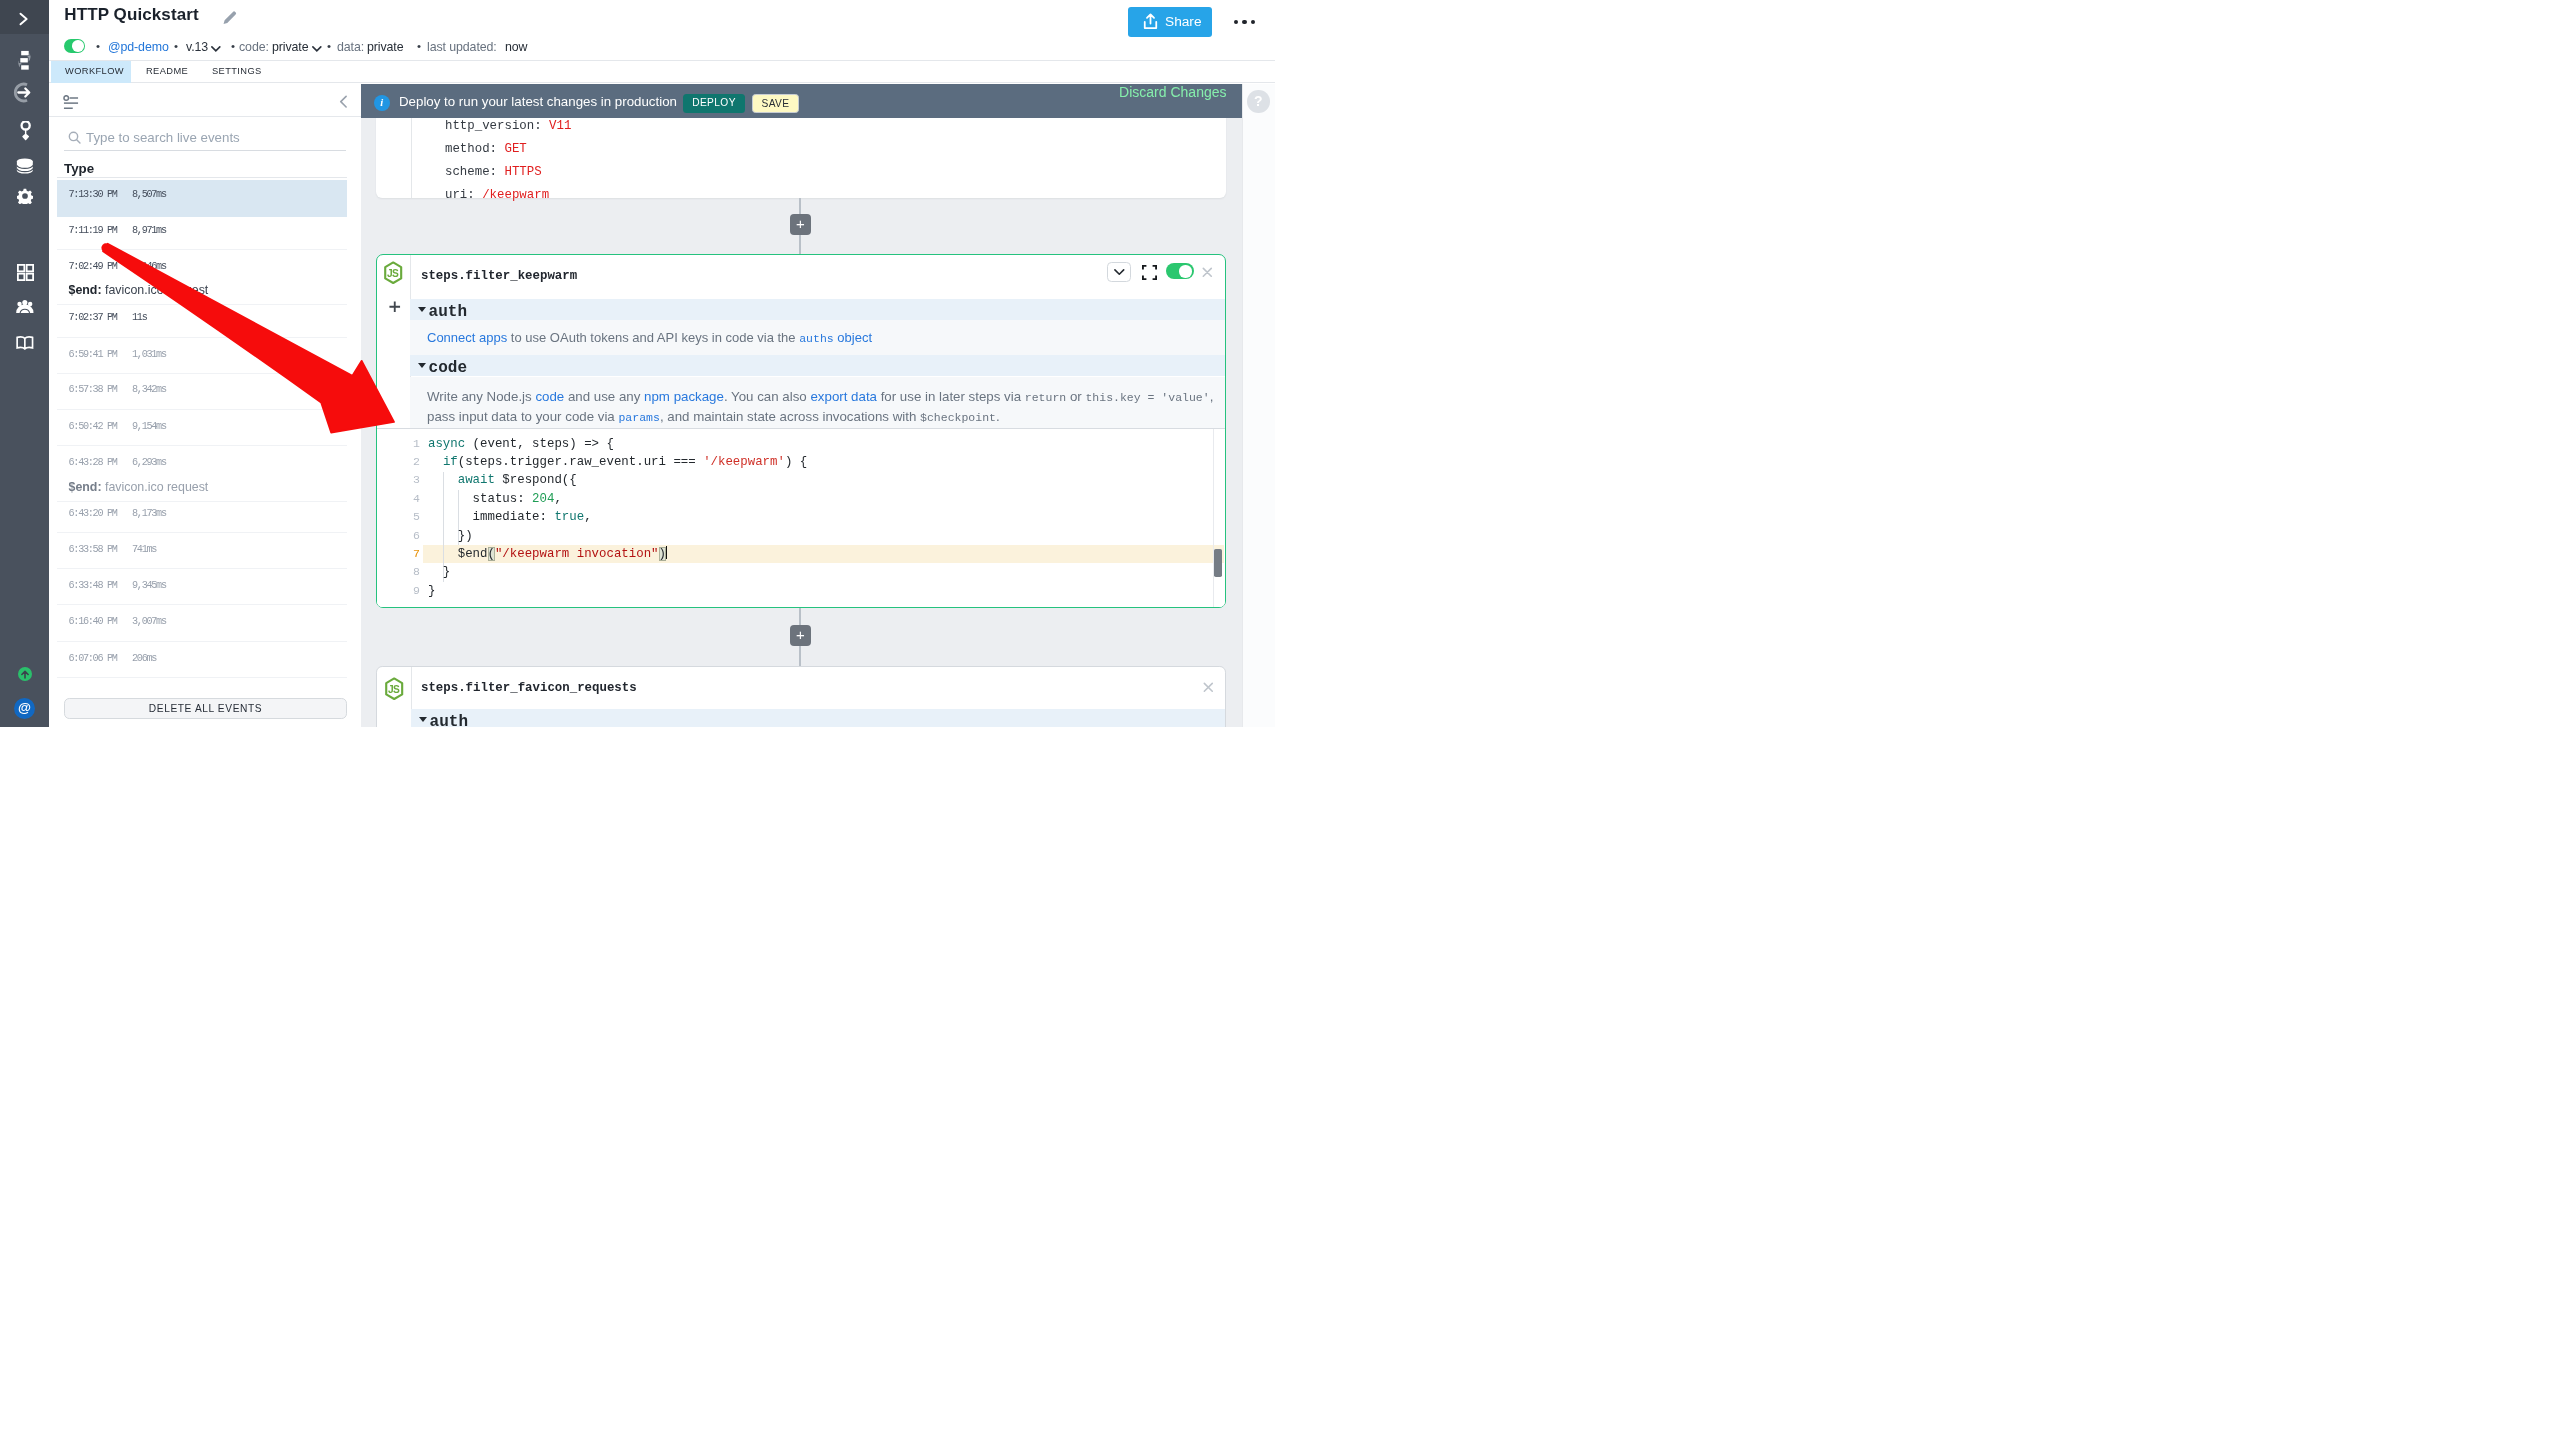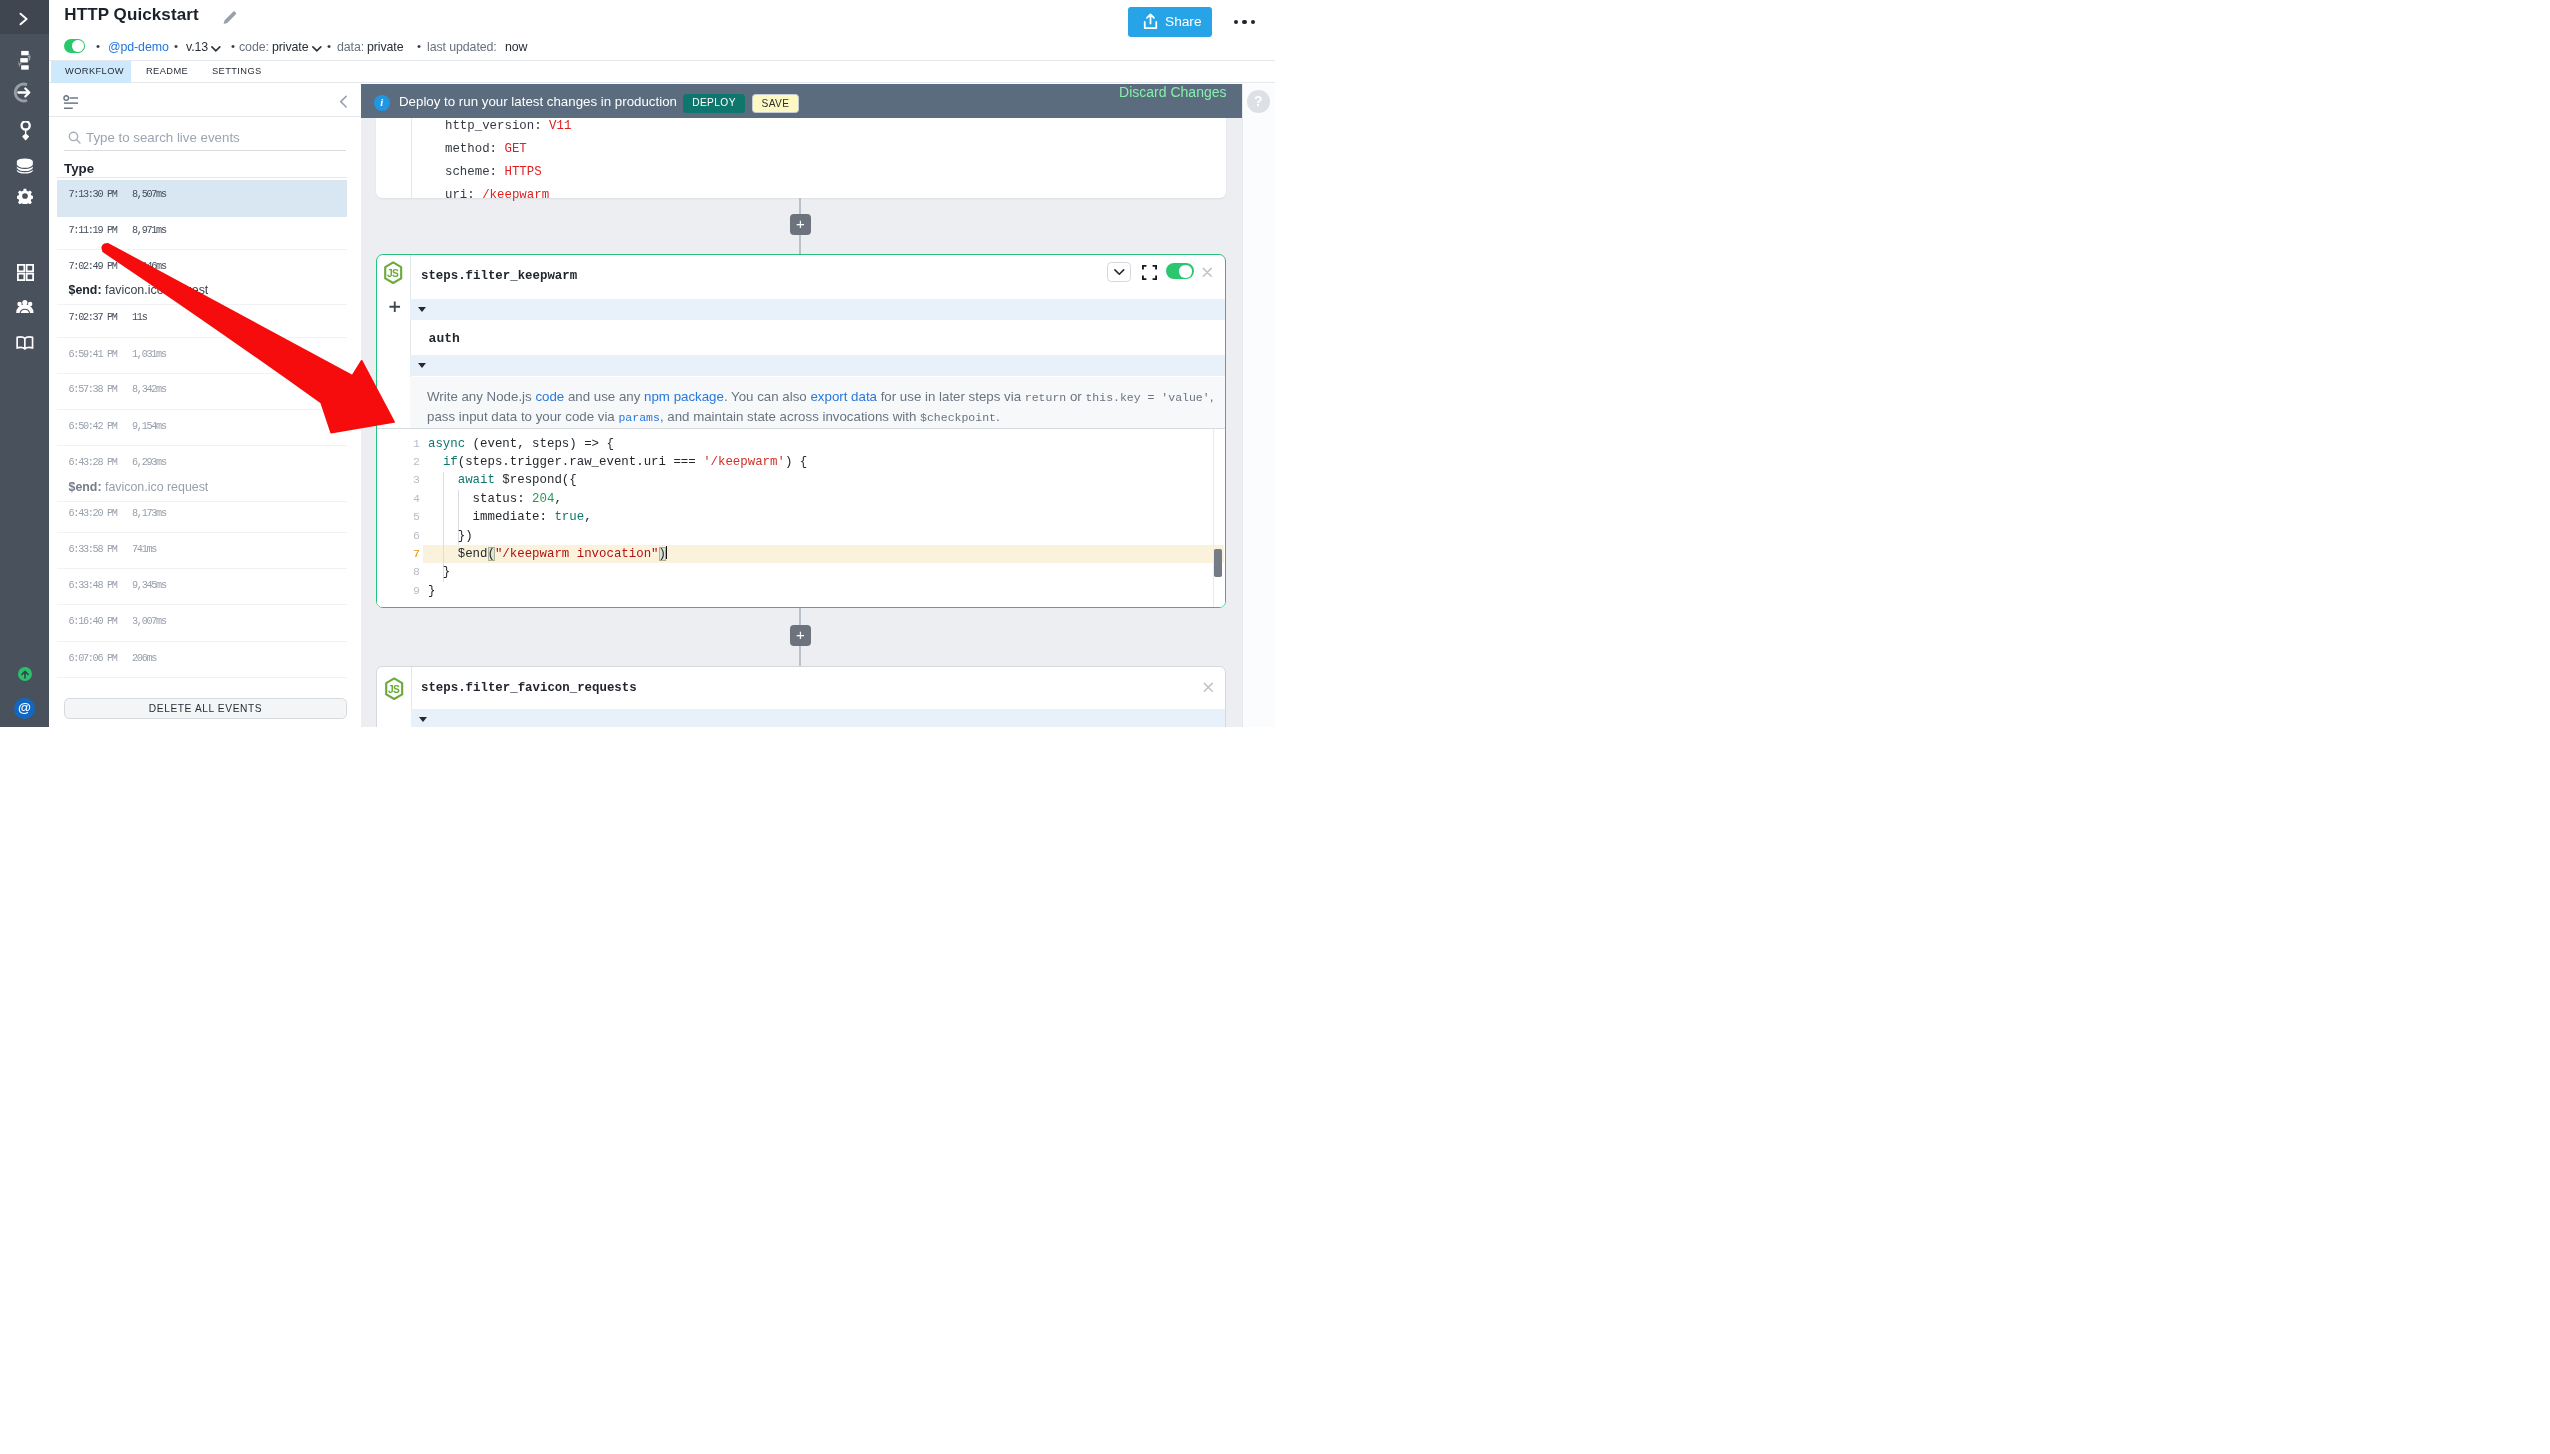--- a/index.html
+++ b/index.html
@@ -48,21 +48,21 @@
 
   .card { position:absolute; left:376px; width:850px; background:#fff; border-radius:6.2px; box-shadow:0 0.9px 1.8px rgba(40,50,60,0.08); }
   .gutline { position:absolute; left:35px; top:0; bottom:0; border-right:0.9px solid #e4e7ea; }
 
   .connector { position:absolute; left:799px; width:1.8px; background:#b9c0c8; }
   .plusbtn { position:absolute; left:790px; width:21px; height:21px; background:#6c737c; border-radius:4px; color:#fff; text-align:center; font-size:15px; line-height:19.5px; font-weight:400;}
 
   
   .secbar { position:absolute; left:35px; right:0; height:21px; background:#e8f1f9; }
   .secbar .tri { position:absolute; left:8px; top:8px; width:0; height:0; border-left:4px solid transparent; border-right:4px solid transparent; border-top:5.3px solid #23292f; }
-  .secbar .lbl { position:absolute; left:18.6px; top:3.5px; font-family:"Liberation Mono",monospace; font-size:13px; font-weight:bold; color:#23292f;margin-top:28px; }
+  .secbar .lbl { position:absolute; left:18.6px; top:3.5px; font-family:"Liberation Mono",monospace; font-size:16px; font-weight:bold; color:#23292f; }
   .secbody { position:absolute; left:35px; right:0; background:#f6f8fa; font-size:13px; color:#6a7480; }
   .blu { color:#2878dd; }
   .imono { font-family:"Liberation Mono",monospace; font-size:11.5px; }
 
   .ctitle { position:absolute; left:44px; font-family:"Liberation Mono",monospace; font-size:12.4px; font-weight:bold; color:#21262e; }
   .kw { color:#0f766e; font-weight:normal; }
   .st1 { color:#cf2f26; }
   .st2 { color:#b31212; }
   .nm { color:#1f9d55; }
   .bb { background:#dfe3d4; box-shadow:0 0 0 0.9px #a9ad96 inset; }
@@ -280,20 +280,23 @@
       <div style="position:absolute;right:1.8px;top:1.8px;width:12.4px;height:12.4px;border-radius:50%;background:#fff"></div>
     </div>
     <svg class="abs" style="left:825px;top:11.5px" width="10.6" height="10.6" viewBox="0 0 12 12">
       <path d="M1.5 1.5 L10.5 10.5 M10.5 1.5 L1.5 10.5" stroke="#bfc5cc" stroke-width="1.8" stroke-linecap="round"></path>
     </svg>
 
     <div class="secbar" style="top:44px;left:33px">
       <div class="tri"></div>
       <div class="lbl">auth</div>
     </div>
+    <div class="secbody" style="top:65px;left:33px;height:35px">
+      <div class="abs" style="left:17px;top:9.7px"><span class="blu">Connect apps</span> to use OAuth tokens and API keys in code via the <span class="blu"><span class="imono">auths</span> object</span></div>
+    </div>
 
     <div class="secbar" style="top:100px;left:33px">
       <div class="tri"></div>
       <div class="lbl">code</div>
     </div>
     <div class="secbody" style="top:122px;left:33px;height:51px">
       <div class="abs" style="left:17px;top:12.4px;white-space:nowrap;font-size:13.3px">Write any Node.js <span class="blu">code</span> and use any <span class="blu">npm package</span>. You can also <span class="blu">export data</span> for use in later steps via <span class="imono">return</span> or <span class="imono">this.key = 'value'</span>,</div>
       <div class="abs" style="left:17px;top:32px;white-space:nowrap;font-size:13.3px">pass input data to your code via <span class="blu imono">params</span>, and maintain state across invocations with <span class="imono">$checkpoint</span>.</div>
     </div>
 

